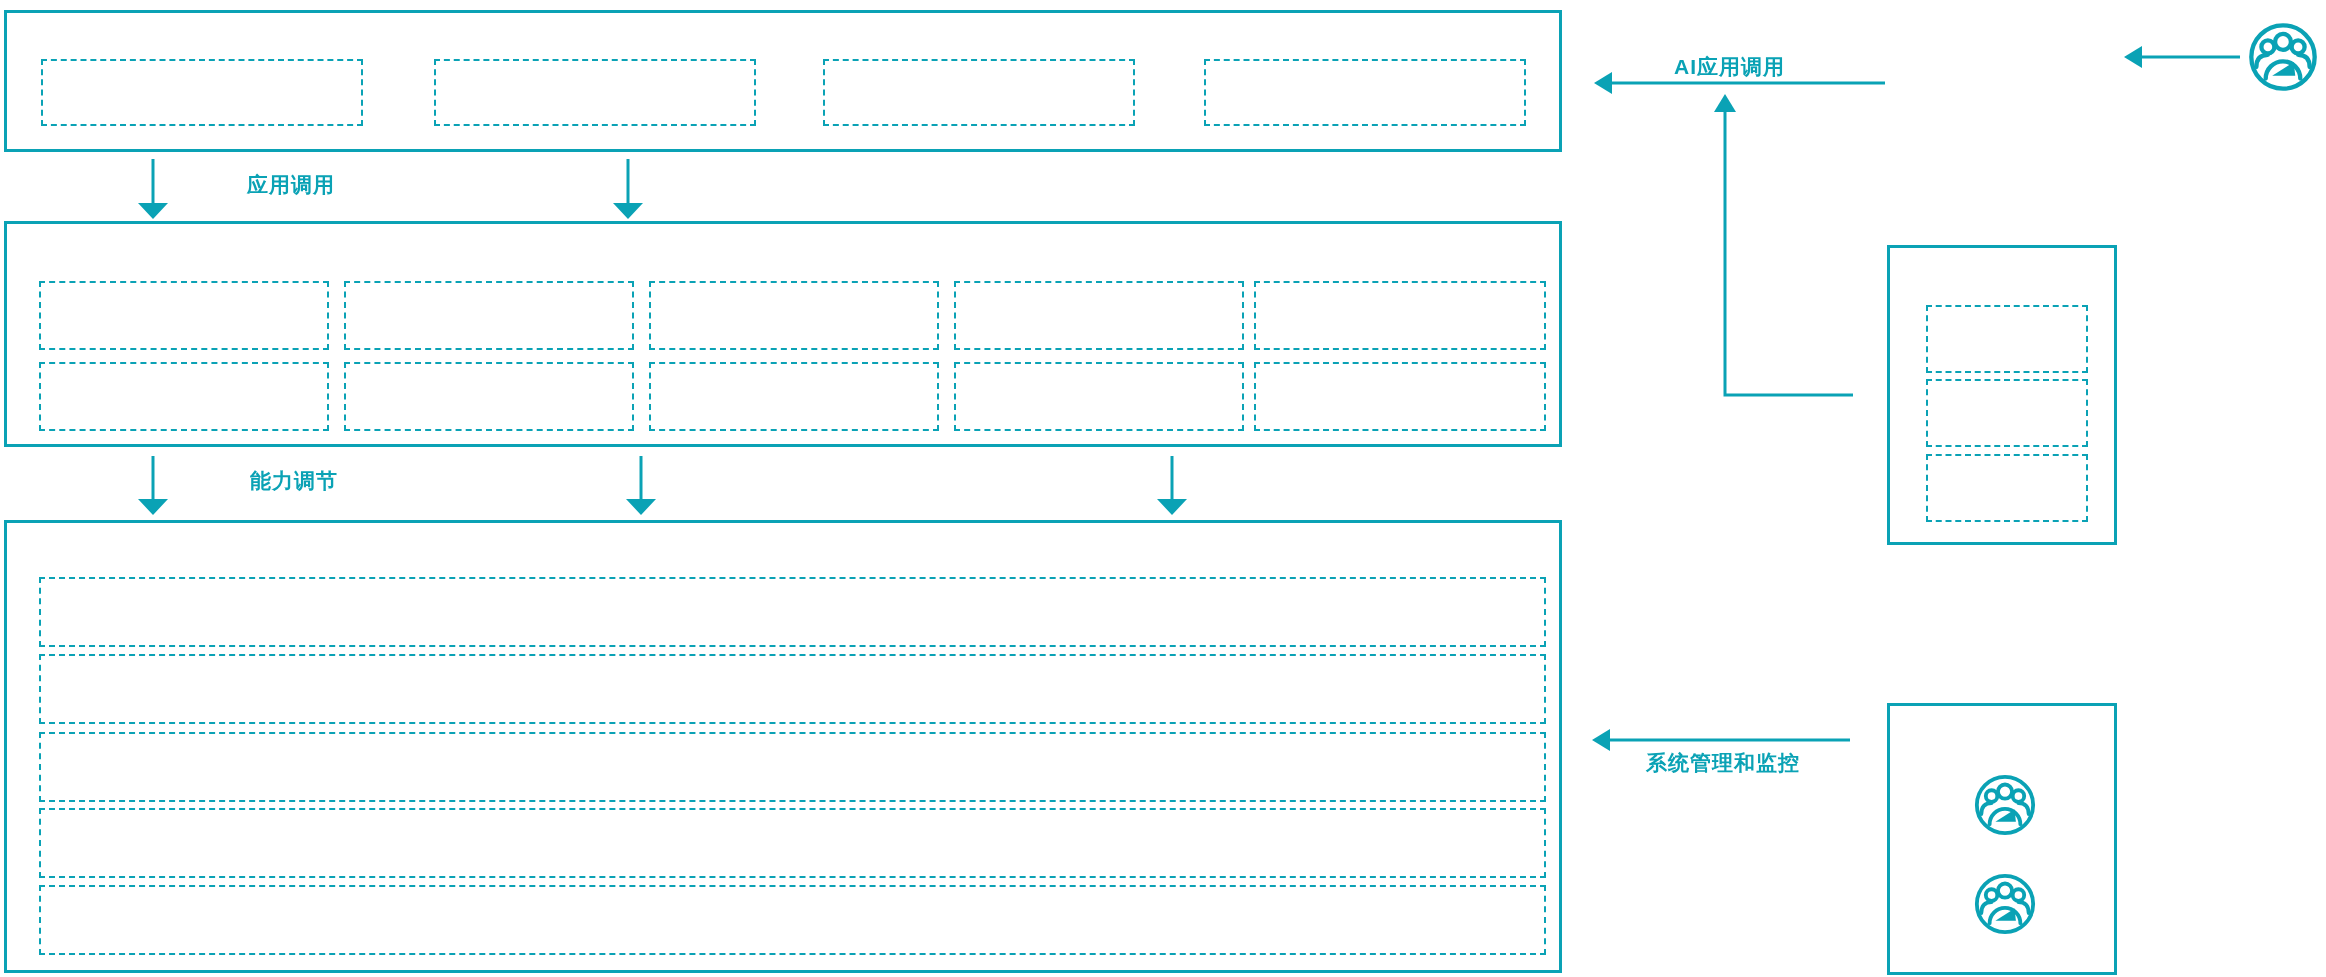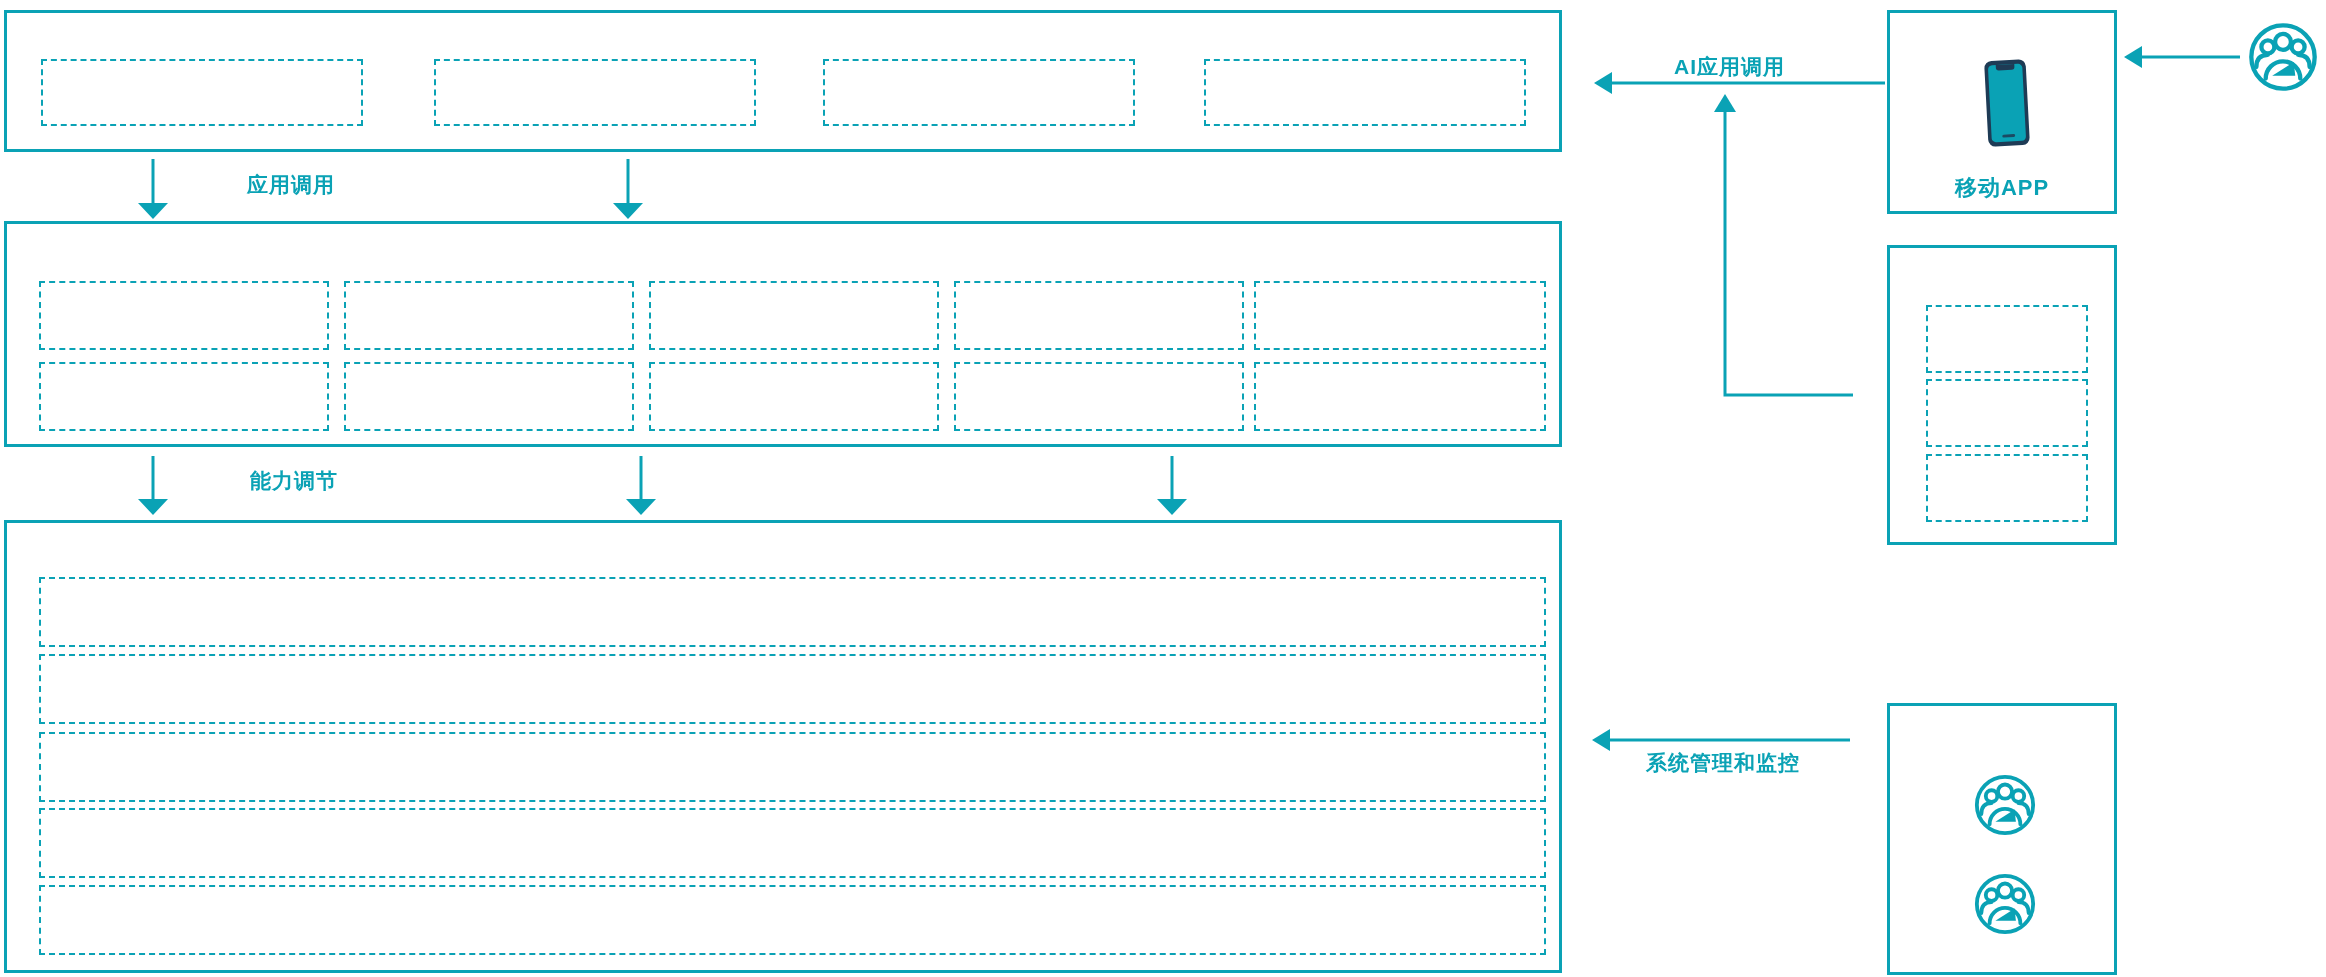--- a/index.html
+++ b/index.html
@@ -57,31 +57,20 @@
   </div>
 
   <div class="box" style="left:4px;top:520px;width:1558px;height:453px;">
     <div class="ph" style="left:32px;top:54px;width:1507px;height:70px;"></div>
     <div class="ph" style="left:32px;top:131px;width:1507px;height:70px;"></div>
     <div class="ph" style="left:32px;top:209px;width:1507px;height:70px;"></div>
     <div class="ph" style="left:32px;top:285px;width:1507px;height:70px;"></div>
     <div class="ph" style="left:32px;top:362px;width:1507px;height:70px;"></div>
   </div>
 
-  <div class="box" style="left:1887px;top:10px;width:230px;height:204px;">
-    <svg class="phone-icon" style="left:92px;top:44px;" width="50" height="92" viewBox="0 0 70 124">
-      <g transform="rotate(-3 35 62)">
-        <rect class="fill-dark" x="6" y="2" width="58" height="120" rx="10"></rect>
-        <rect class="fill-screen" x="11" y="8" width="48" height="108" rx="6"></rect>
-        <path class="fill-dark" d="M22 8 h26 v4 a4 4 0 0 1 -4 4 h-18 a4 4 0 0 1 -4 -4 z"></path>
-        <rect class="fill-dark" x="26" y="106" width="18" height="4" rx="2" opacity="0.85"></rect>
-      </g>
-    </svg>
-    <div class="mobile-label">移动APP</div>
-  </div>
 
   <div class="box" style="left:1887px;top:245px;width:230px;height:300px;">
     <div class="ph" style="left:36px;top:57px;width:162px;height:68px;"></div>
     <div class="ph" style="left:36px;top:131px;width:162px;height:68px;"></div>
     <div class="ph" style="left:36px;top:206px;width:162px;height:68px;"></div>
   </div>
 
   <div class="box" style="left:1887px;top:703px;width:230px;height:272px;">
     <svg class="users-icon" style="left:83px;top:67px;" width="64" height="64" viewBox="0 0 100 100">
       <circle class="st" cx="50" cy="50" r="44"></circle>

